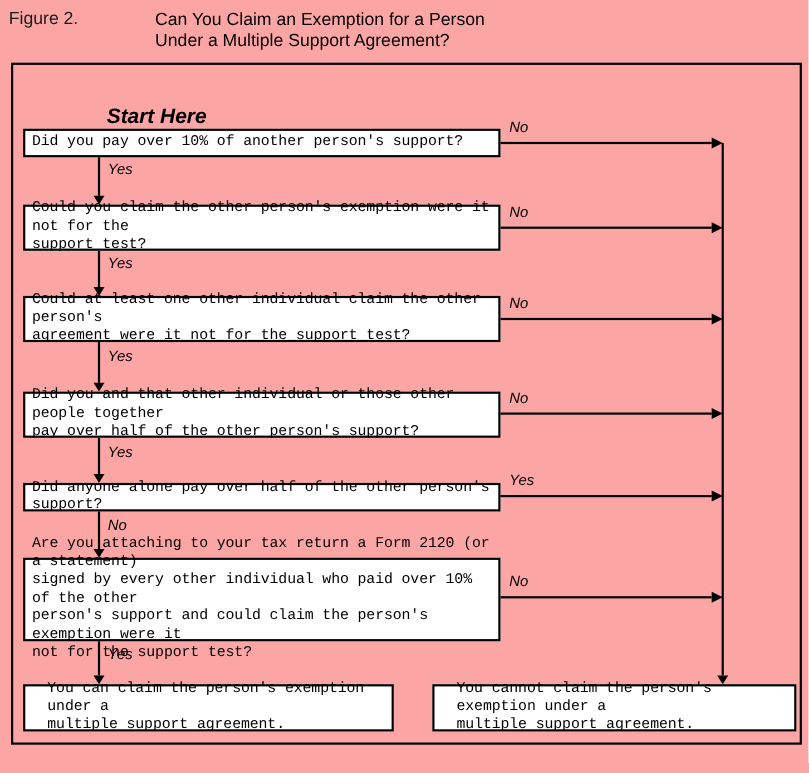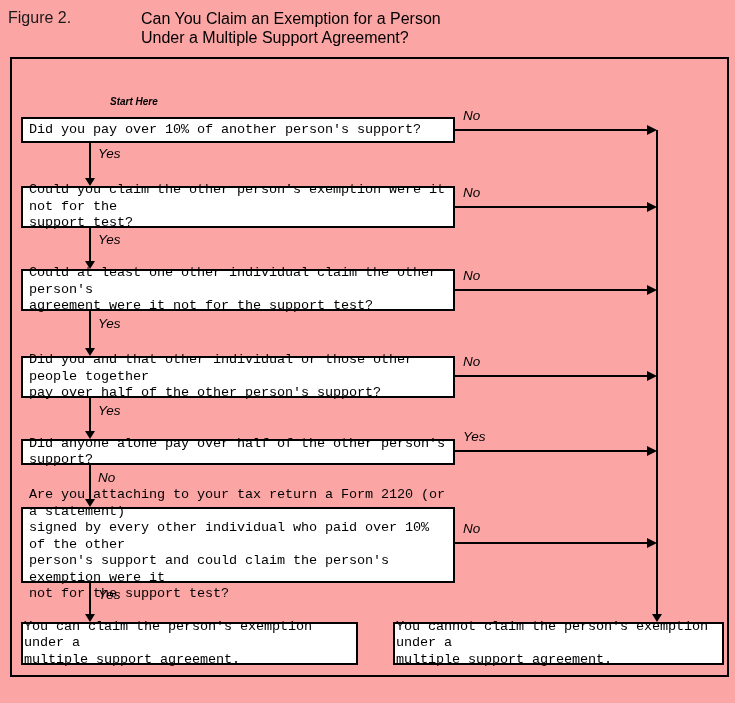--- a/index.html
+++ b/index.html
@@ -25,36 +25,36 @@
   .chart-border {
     position: absolute; left: 10px; top: 57px;
     width: 719px; height: 620px;
     border: 2px solid #000;
   }
   .intro-text {
     position: absolute; left: 20px; top: 63px; width: 700px;
     font-size: 13.5px; line-height: 17px; white-space: pre-line;
   }
   .start-here {
-    position: absolute; left: 110px; top: 96px;
-    font-size: 10px; font-weight: bold; font-style: italic;
+    position: absolute; left: 97px; top: 96px;
+    font-size: 19px; font-weight: bold; font-style: italic;
   }
   .qbox {
     position: absolute; left: 21px; width: 434px;
     border: 2px solid #000; background: #fff;
     display: flex; align-items: center;
     padding: 2px 6px;
   }
   .qtext {
     font-size: 13.5px; line-height: 16.5px;
     letter-spacing: -0.1px; white-space: pre-line; font-family: Liberation Mono, monospace;
   }
   .outbox {
     position: absolute; border: 2px solid #000; background: #fff;
-    display: flex; align-items: center; padding: 2px 1px;
+    display: flex; align-items: center; padding: 2px 20px;
     top: 622px; height: 43px; justify-content: flex-end;
   }
   .flow-label {
     position: absolute; font-size: 13.5px; font-style: italic;
   }
   .vline { position: absolute; width: 2px; background: #000; }
   .hline { position: absolute; height: 2px; background: #000; }
   .arr-down {
     position: absolute; width: 0; height: 0;
     border-left: 5px solid transparent;

